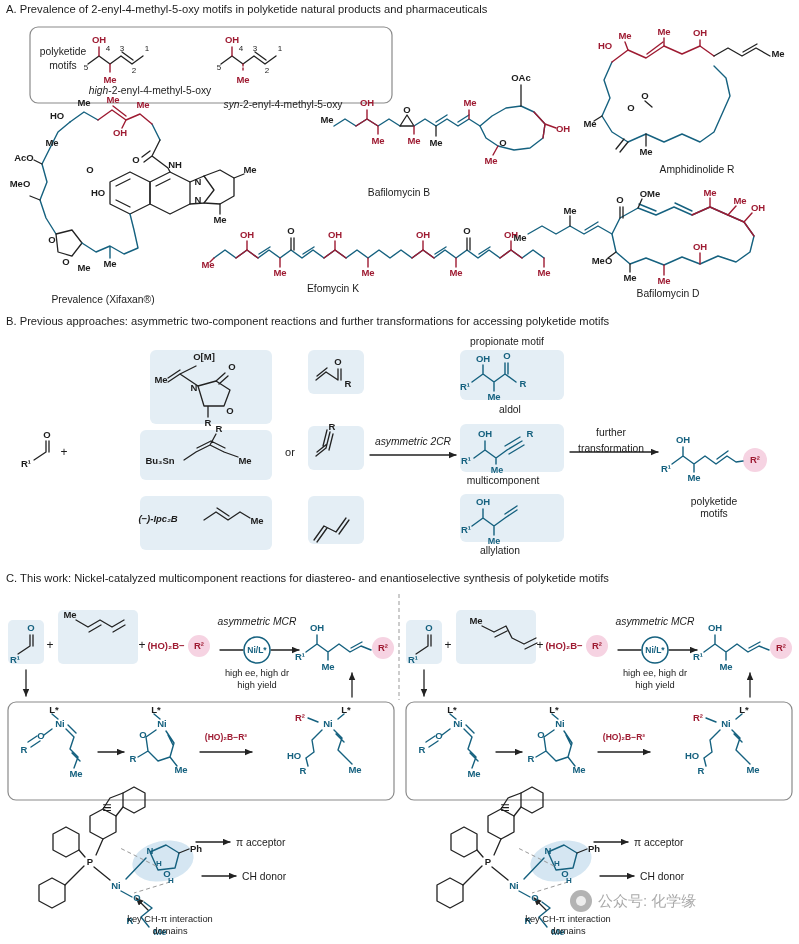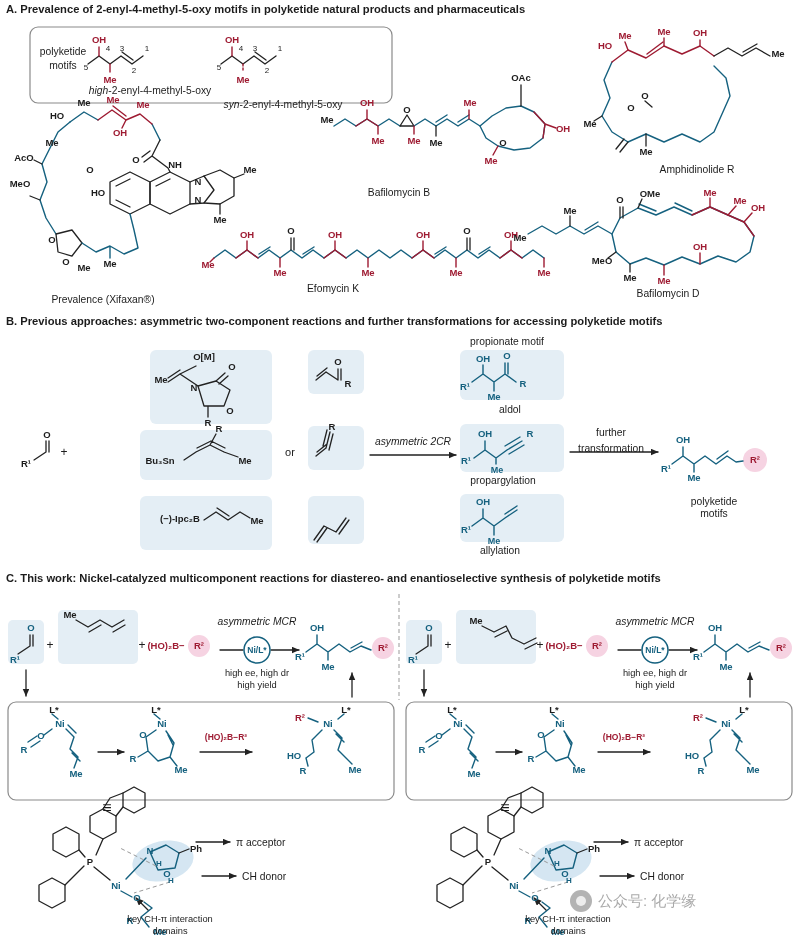--- a/index.html
+++ b/index.html
@@ -6,21 +6,21 @@
   #canvas{position:relative;width:799px;height:944px;background:#fff;overflow:hidden;}
   svg{position:absolute;left:0;top:0;}
   .bx{fill:#e4eef5;}
   .wbx{fill:#fff;stroke:#8a8a8a;stroke-width:1.2;}
   .pk{fill:#f6d3e2;}
   .blb{fill:#b9d6ea;opacity:.6;}
   .tl{stroke:#15617f;fill:none;stroke-width:1.4;stroke-linecap:round;stroke-linejoin:round;}
   .rd{stroke:#9e1b32;fill:none;stroke-width:1.4;stroke-linecap:round;stroke-linejoin:round;}
   .bk{stroke:#222;fill:none;stroke-width:1.3;stroke-linecap:round;stroke-linejoin:round;}
   .dsh{stroke:#999;fill:none;stroke-width:1;stroke-dasharray:4 3;}
-  .ttl{position:absolute;font-weight:bold;font-size:11.2px;white-space:nowrap;}
+  .ttl{position:absolute;font-weight:normal;font-size:11.2px;white-space:nowrap;}
   .lab{position:absolute;transform:translate(-50%,-50%);font-size:10.3px;white-space:nowrap;text-align:center;}
   .labL{position:absolute;transform:translateY(-50%);font-size:10.3px;white-space:nowrap;}
   .it{font-style:italic;}
   .sm{font-size:9.3px;}
   .teal{color:#15617f;font-weight:bold;font-size:8.5px;}
   #label-layer .al{position:absolute;transform:translate(-50%,-50%);font-weight:bold;font-size:9.5px;line-height:1;white-space:nowrap;}
   #label-layer .al.p{font-weight:normal;}
   .k{color:#1c1c1c}.r{color:#9e1b32}.b{color:#15617f}
   #watermark{position:absolute;left:570px;top:890px;display:flex;align-items:center;gap:6px;opacity:.75;}
   #wm-logo{width:22px;height:22px;border-radius:50%;background:#9a9a9a;position:relative;}
@@ -271,21 +271,21 @@
       <span class="al k p" style="left: 64px; top: 452px; font-size: 12px;">+</span>
       <span class="al k" style="left: 204px; top: 357px;">O[M]</span>
       <span class="al k" style="left: 161px; top: 380px;">Me</span>
       <span class="al k" style="left: 194px; top: 388px;">N</span>
       <span class="al k" style="left: 232px; top: 367px;">O</span>
       <span class="al k" style="left: 230px; top: 411px;">O</span>
       <span class="al k" style="left: 208px; top: 423px;">R</span>
       <span class="al k" style="left: 160px; top: 461px;">Bu₃Sn</span>
       <span class="al k" style="left: 219px; top: 429px;">R</span>
       <span class="al k" style="left: 245px; top: 461px;">Me</span>
-      <span class="al k" style="left: 180px; top: 519px;">(−)-Ipc₂B</span>
+      <span class="al k" style="left: 158px; top: 519px; font-style: italic;">(−)-Ipc₂B</span>
       <span class="al k" style="left: 257px; top: 521px;">Me</span>
       <span class="al k p" style="left: 290px; top: 452px; font-size: 11px;">or</span>
       <span class="al k" style="left: 338px; top: 362px;">O</span>
       <span class="al k" style="left: 348px; top: 384px;">R</span>
       <span class="al k" style="left: 332px; top: 427px;">R</span>
       <span class="al b" style="left: 483px; top: 359px;">OH</span>
       <span class="al b" style="left: 507px; top: 356px;">O</span>
       <span class="al b" style="left: 523px; top: 384px;">R</span>
       <span class="al b" style="left: 465px; top: 387px;">R¹</span>
       <span class="al b" style="left: 494px; top: 397px;">Me</span>
@@ -391,21 +391,21 @@
 
 <div class="lab" style="left:399px;top:192px">Bafilomycin B</div>
 <div class="lab" style="left:697px;top:169px">Amphidinolide R</div>
 <div class="lab" style="left:103px;top:299px">Prevalence (Xifaxan®)</div>
 <div class="lab" style="left:333px;top:288px">Efomycin K</div>
 <div class="lab" style="left:668px;top:293px">Bafilomycin D</div>
 
 <div class="lab" style="left:507px;top:341px">propionate motif</div>
 <div class="lab it" style="left:413px;top:441px">asymmetric 2CR</div>
 <div class="lab" style="left:510px;top:409px">aldol</div>
-<div class="lab" style="left:503px;top:480px">propargylation</div>
+<div class="lab" style="left:503px;top:480px">multicomponent</div>
 <div class="lab" style="left:500px;top:550px">allylation</div>
 <div class="lab" style="left:611px;top:432px">further</div>
 <div class="lab" style="left:611px;top:448px">transformation</div>
 <div class="lab" style="left:714px;top:501px">polyketide</div>
 <div class="lab" style="left:714px;top:513px">motifs</div>
 
 <div class="lab it" style="left:257px;top:621px">asymmetric MCR</div>
 <div class="lab it" style="left:655px;top:621px">asymmetric MCR</div>
 <div class="lab teal" style="left:257px;top:650px">Ni/L*</div>
 <div class="lab teal" style="left:655px;top:650px">Ni/L*</div>

